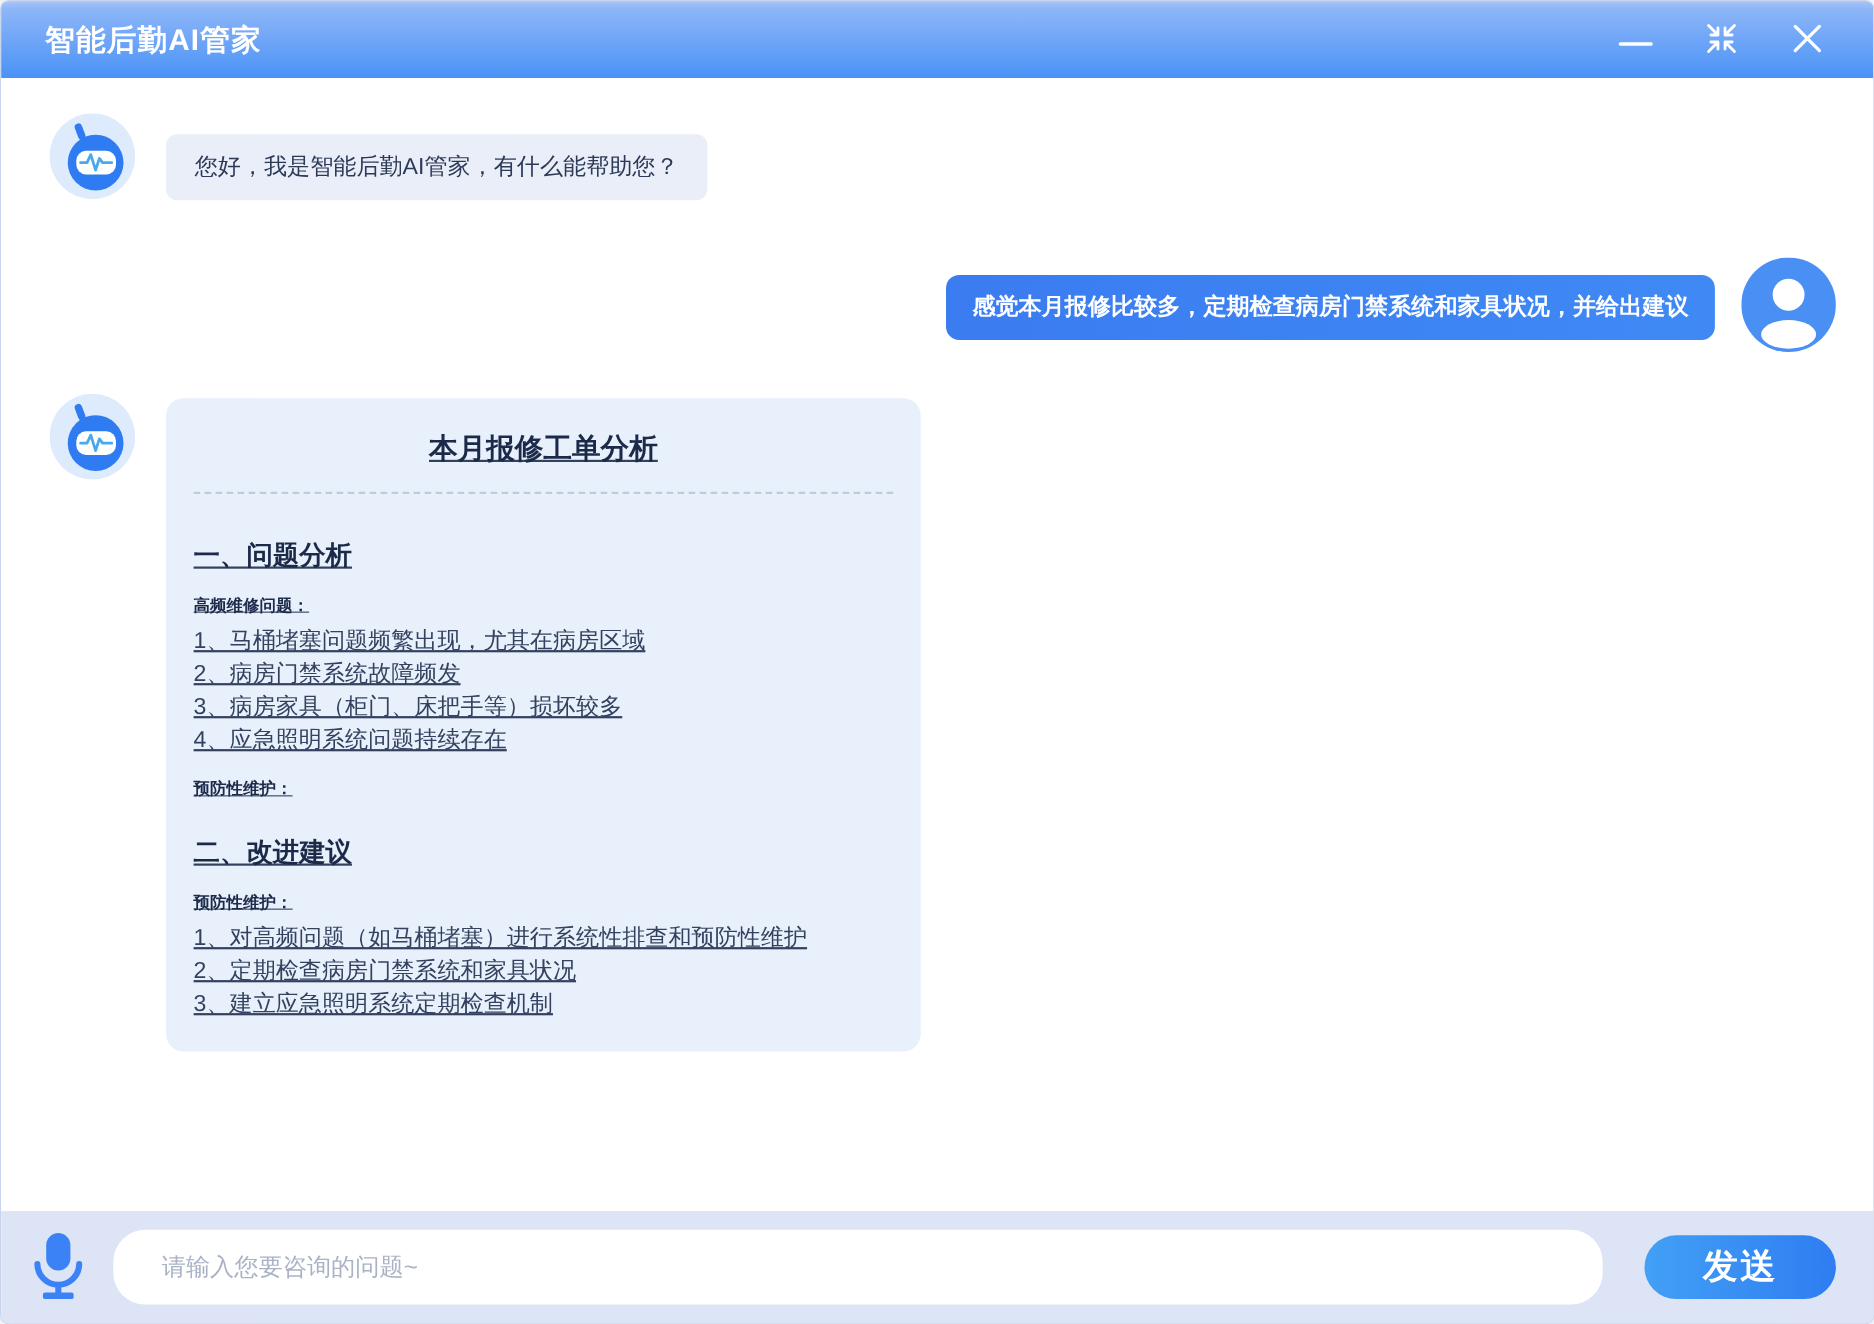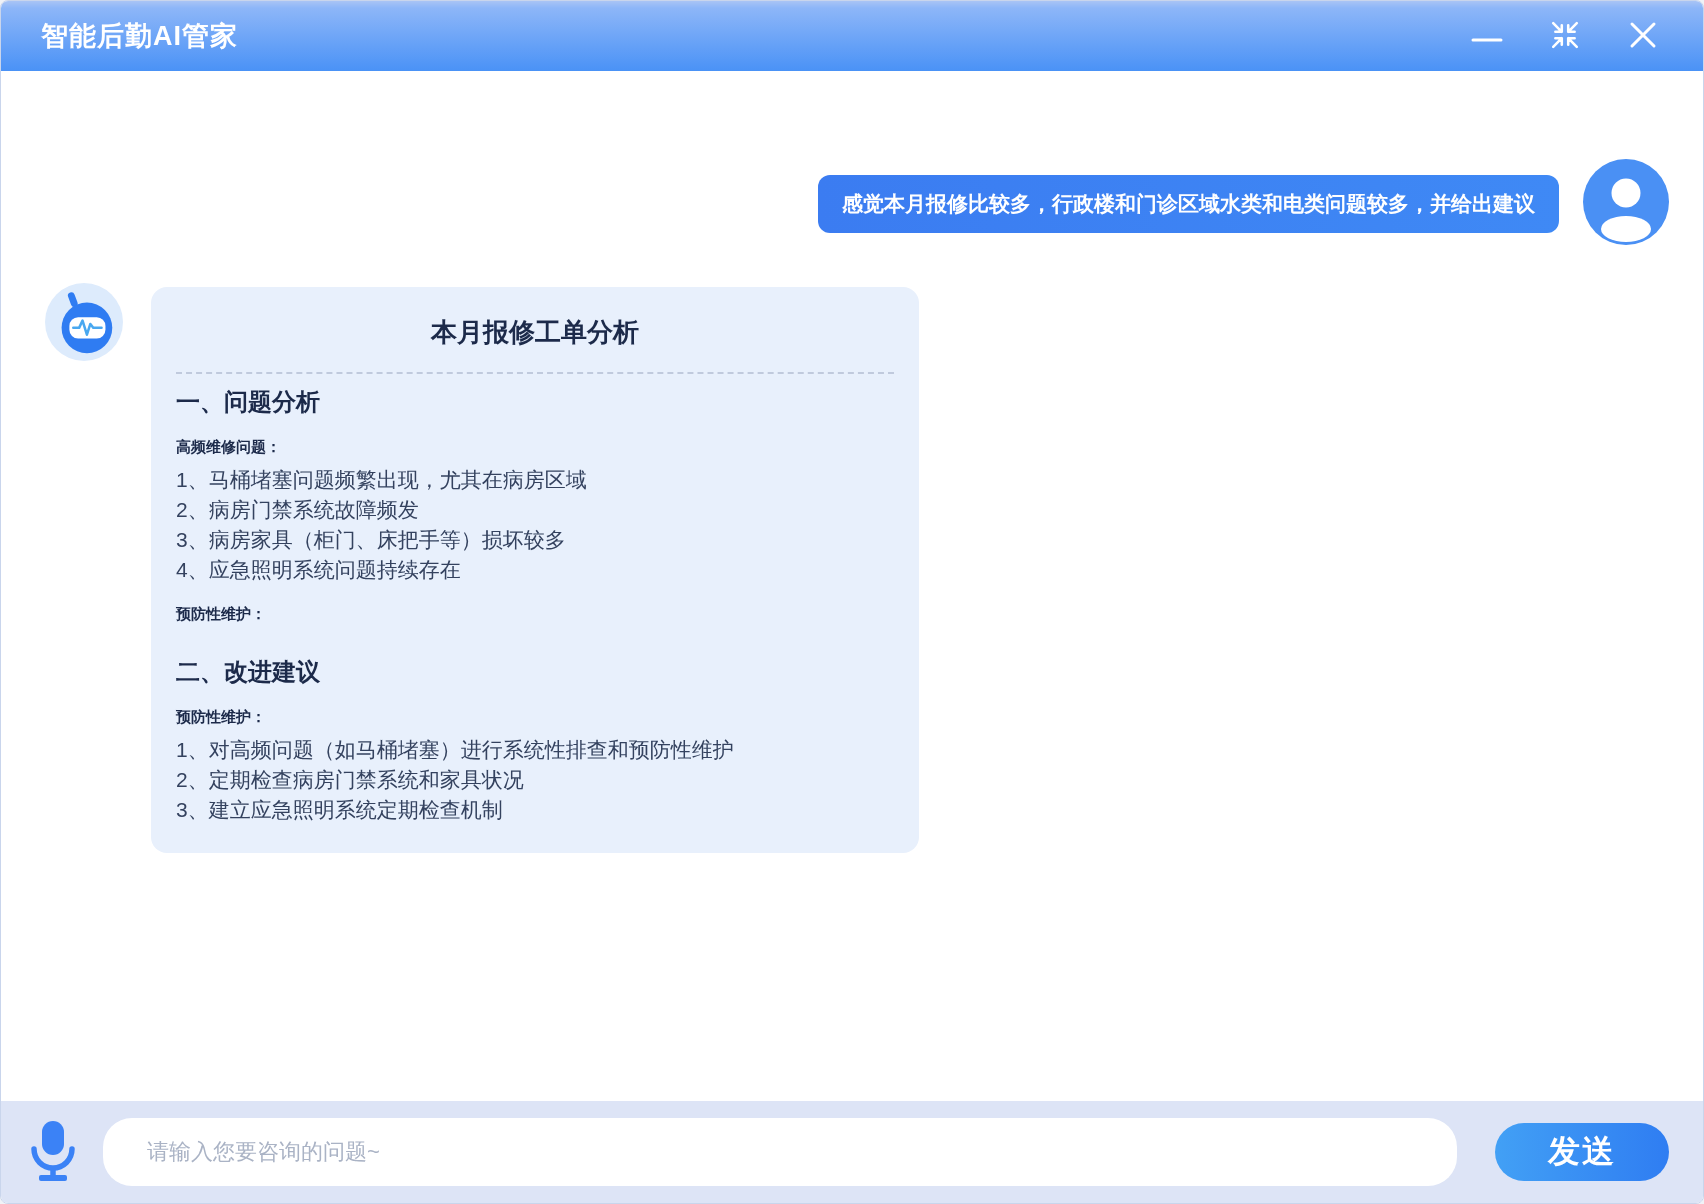--- a/index.html
+++ b/index.html
@@ -59,35 +59,36 @@
     background:linear-gradient(90deg,#3b7cf1 0%,#3f89f5 100%);
     color:#ffffff; font-weight:700;
     padding:15px 24px;
     border-radius:12px;
     max-width:760px;
   }
 
   
   .analysis-card {
     margin-left:28px;
-    width:768px;
+    width:686px;
     background:#e8f0fc;
     border-radius:16px;
     padding:24px 25px 28px 25px;
     color:#33415f;
+    text-decoration:underline;
   }
   .card-title {
     text-align:center; font-size:26px; font-weight:700; color:#1c2a4a;
     padding:4px 0 2px 0;
   }
   .card-divider {
     border:none; border-top:2px dashed #c0cadd; margin:20px 0 6px 0;
   }
   .section-heading {
-    font-size:24px; font-weight:700; color:#1c2a4a; margin-top:12px;
+    font-size:24px; font-weight:700; color:#1c2a4a; margin-top:40px;
   }
   .sub-heading {
     font-size:15px; font-weight:700; color:#1c2a4a; margin-top:20px;
   }
   .item-list { list-style:none; margin-top:8px; }
   .item-list li {
     font-size:21px; line-height:30px; color:#34425f;
   }
   .section-heading.second { margin-top:32px; }
 
@@ -152,23 +153,36 @@
           <svg width="32" height="32" viewBox="0 0 32 32">
               <path d="M5,5 L27,27 M27,5 L5,27" stroke="#ffffff" stroke-width="3" stroke-linecap="round"></path>
             </svg>
         </span>
       </button>
     </div>
   </div>
 
   <div class="chat">
 
+    <div class="msg-row bot">
+      <div class="avatar bot-avatar">
+        <svg width="78" height="78" viewBox="0 0 80 80">
+          <circle cx="40" cy="40" r="40" fill="#ddebfc"></circle>
+          <line x1="27" y1="13" x2="30" y2="21" stroke="#2f7cf2" stroke-width="7" stroke-linecap="round"></line>
+          <line x1="30" y1="21" x2="35" y2="31" stroke="#2f7cf2" stroke-width="3.5"></line>
+          <circle cx="43" cy="46" r="26" fill="#2f7cf2"></circle>
+          <rect x="25" y="35" width="37" height="22" rx="9" fill="#ffffff"></rect>
+          <polyline points="29,46 35,46 38.5,38.5 43,53 46.5,42 49.5,46 58,46" fill="none" stroke="#49a8f0" stroke-width="2.6" stroke-linecap="round" stroke-linejoin="round"></polyline>
+        </svg>
+      </div>
+      <div class="bubble bot-bubble">您好，我是智能后勤AI管家，有什么能帮助您？</div>
+    </div>
 
     <div class="msg-row user">
-      <div class="bubble user-bubble">感觉本月报修比较多，行政楼和门诊区域水类和电类问题较多，并给出建议</div>
+      <div class="bubble user-bubble">感觉本月报修比较多，定期检查病房门禁系统和家具状况，并给出建议</div>
       <div class="avatar user-avatar">
         <svg width="86" height="86" viewBox="0 0 86 86">
           <defs>
               <clipPath id="ucl">
                 <circle cx="43" cy="43" r="43"></circle>
               </clipPath>
             </defs>
           <circle cx="43" cy="43" r="43" fill="#4a90f4"></circle>
           <g clip-path="url(#ucl)">
             <circle cx="43" cy="34" r="14.5" fill="#ffffff"></circle>

